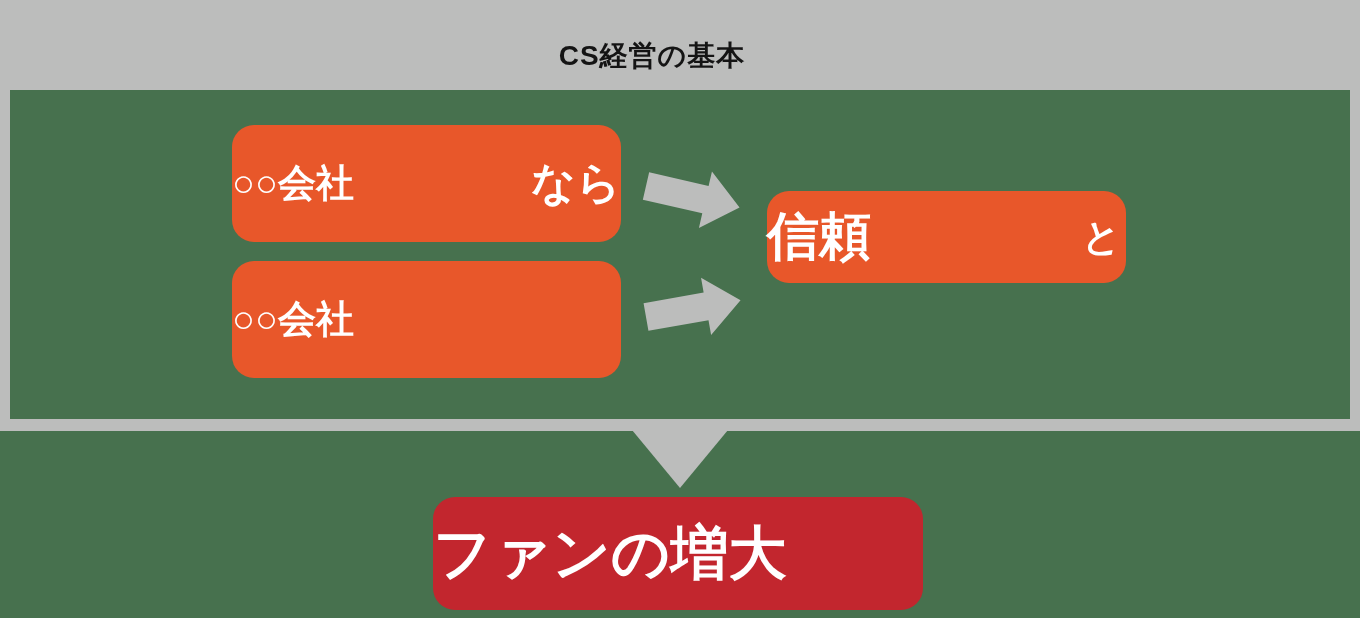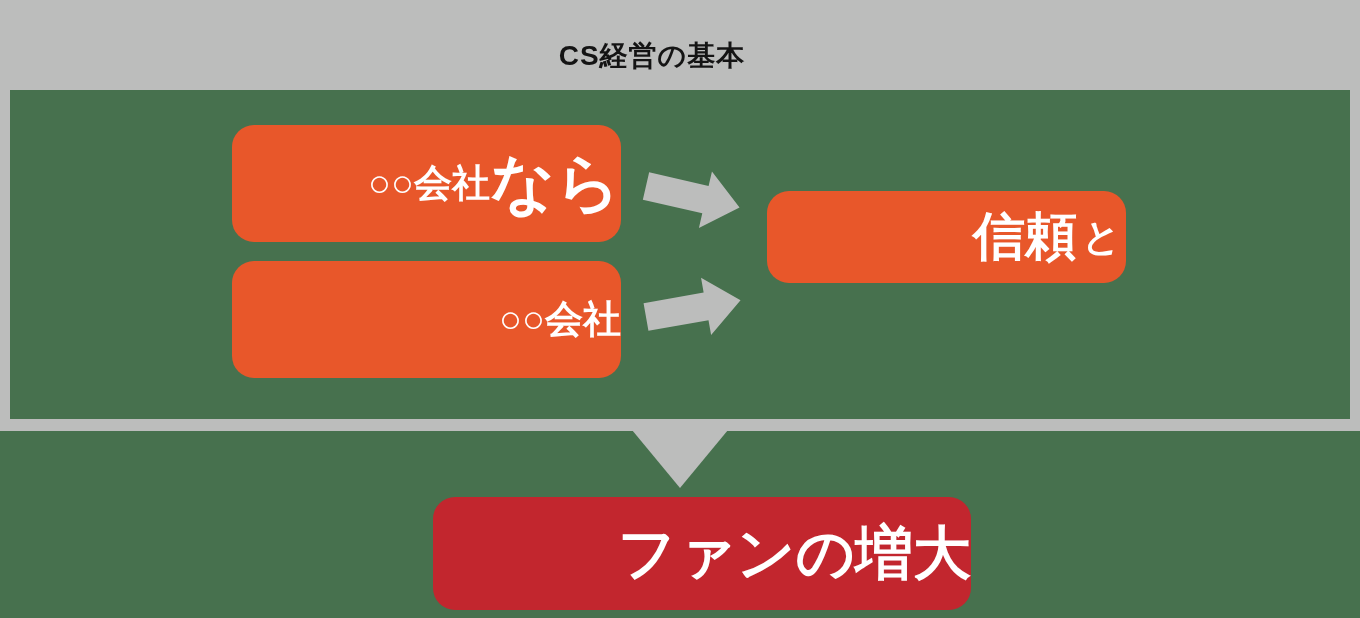--- a/index.html
+++ b/index.html
@@ -41,34 +41,34 @@
     color: #141414;
     letter-spacing: 1px;
     margin-left: 7px;
   }
 
   .box {
     position: absolute;
     border-radius: 22px;
     display: flex;
     align-items: center;
-    justify-content: flex-end;
+    justify-content: space-between;
     color: #FFFFFF;
     white-space: nowrap;
   }
   .box-orange { background: #E8572A; }
   .box-red    { background: #C2262E; }
 
   .box-nara  { left: 232px; top: 125px; width: 389px; height: 117px; }
   .box-shika { left: 232px; top: 261px; width: 389px; height: 117px; }
   .box-trust { left: 767px; top: 191px; width: 359px; height: 92px; }
-  .box-fans  { left: 433px; top: 497px; width: 538px; height: 113px; }
+  .box-fans  { left: 433px; top: 497px; width: 490px; height: 113px; }
 
   .company   { font-size: 38px; font-weight: bold; }
-  .particle  { font-size: 64px; font-weight: bold; }
+  .particle  { font-size: 44px; font-weight: bold; }
   .trust-word { font-size: 52px; font-weight: bold; }
   .trust-connector { font-size: 38px; font-weight: bold; margin: 0 5px; }
   .fans-label { font-size: 58px; font-weight: bold; }
 
   .arrows-svg {
     position: absolute;
     left: 0; top: 0;
     pointer-events: none;
   }
 

